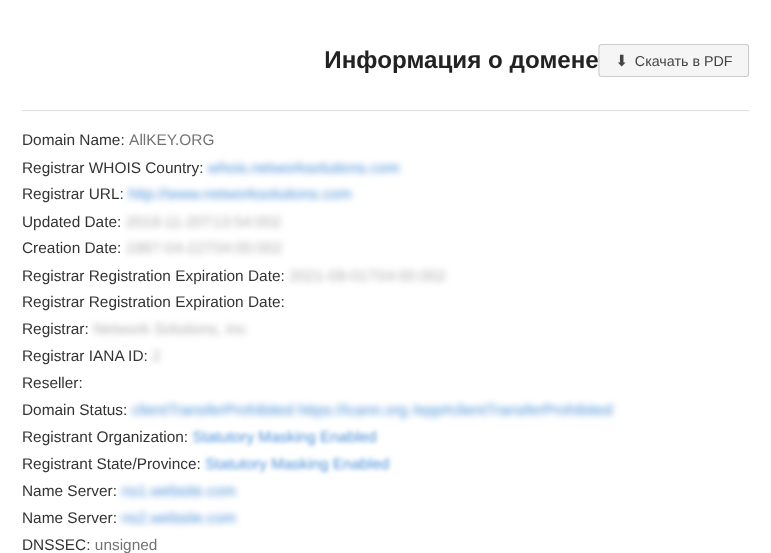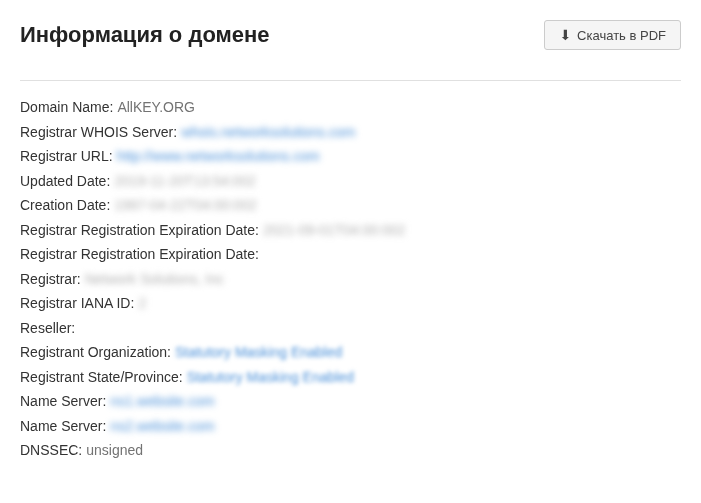--- a/index.html
+++ b/index.html
@@ -10,23 +10,24 @@
     body {
       font-family: Arial, sans-serif;
       background: #fff;
       width: 701px;
       min-height: 503px;
       padding: 20px;
     }
     .header {
       display: flex;
       align-items: center;
-      justify-content: space-between;
+      justify-content: flex-end;
       margin-bottom: 20px;
       padding-bottom: 10px;
+      margin-top: 20px;
     }
     .page-title {
       font-size: 22px;
       font-weight: bold;
       color: #222;
     }
     .pdf-button {
       display: flex;
       align-items: center;
       gap: 6px;
@@ -94,21 +95,21 @@
 
 <div class="whois-content">
 
   <div class="whois-line">
     <span class="label">Domain Name:</span>
     <span class="value-plain">AllKEY.ORG</span>
   </div>
 
 
   <div class="whois-line">
-    <span class="label">Registrar WHOIS Server:</span>
+    <span class="label">Registrar WHOIS Country:</span>
     <span class="value-link">whois.networksolutions.com</span>
   </div>
 
   <div class="whois-line">
     <span class="label">Registrar URL:</span>
     <span class="value-link">http://www.networksolutions.com</span>
   </div>
 
   <div class="whois-line">
     <span class="label">Updated Date:</span>
@@ -136,20 +137,24 @@
 
   <div class="whois-line">
     <span class="label">Registrar IANA ID:</span>
     <span class="value-blur">2</span>
   </div>
 
   <div class="whois-line">
     <span class="label">Reseller:</span>
   </div>
 
+  <div class="whois-line">
+    <span class="label">Domain Status:</span>
+    <span class="value-link">clientTransferProhibited https://icann.org /epp#clientTransferProhibited</span>
+  </div>
 
   <div class="whois-line">
     <span class="label">Registrant Organization:</span>
     <span class="value-protected">Statutory Masking Enabled</span>
   </div>
 
   <div class="whois-line">
     <span class="label">Registrant State/Province:</span>
     <span class="value-protected">Statutory Masking Enabled</span>
   </div>

